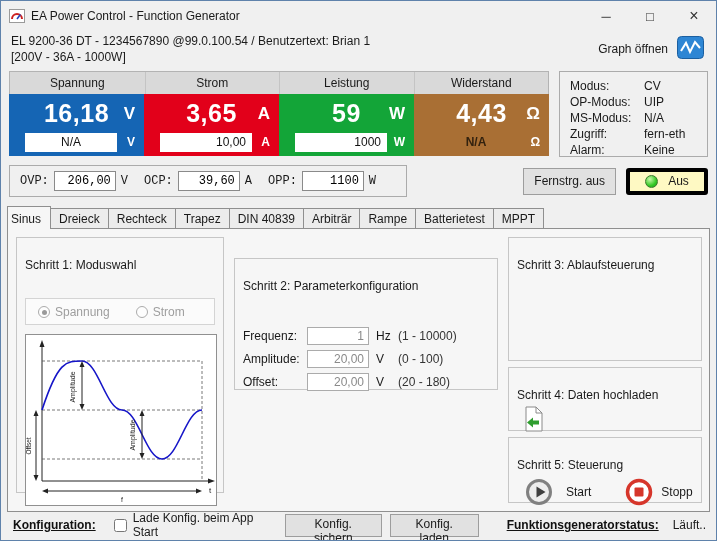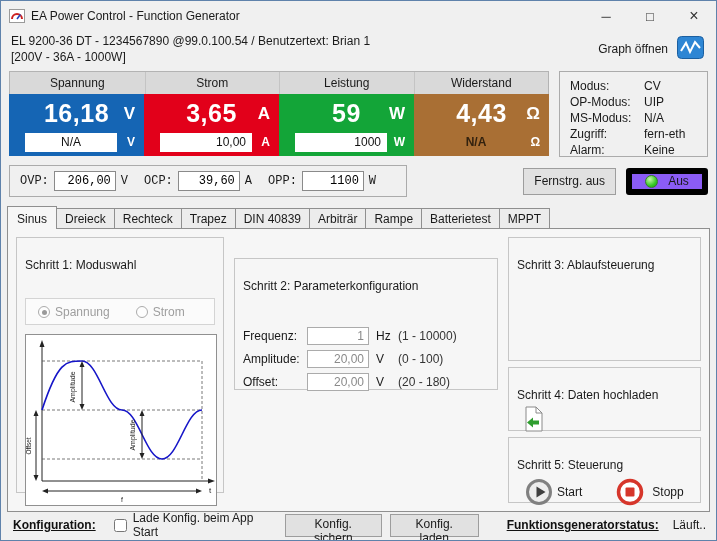--- a/index.html
+++ b/index.html
@@ -44,28 +44,28 @@
   .status-row { display:flex; margin-bottom:3px; line-height:13px; }
   .status-label { width:74px; }
   
   .prot-row { flex:none; display:flex; align-items:center; padding:8px 8px 0 8px; }
   .prot-group { display:flex; align-items:center; border:1px solid #ababab; padding:5px 10px; width:398px; height:32px;font-family:Liberation Mono, monospace; }
   .prot-item { display:flex; align-items:center; gap:5px; }
   .prot-item + .prot-item { margin-left:16px; }
   .prot-input { height:20px; width:62px; border:1px solid #8a8a8a; text-align:right; padding-right:4px; font-size:12px; font-family:inherit; background:#fff; }
   .btn { background:#e1e1e1; border:1px solid #9d9d9d; padding:4px 10px; font-size:12px; font-family:inherit; color:#1a1a1a; }
   .remote-btn { margin-left:auto; height:27px; }
-  .power-btn { width:82px; height:27px; margin-left:10px; display:flex; align-items:center; justify-content:center; gap:10px; border:6px solid #000000; border-radius:3px; background:#8b5cf6; }
+  .power-btn { width:82px; height:27px; margin-left:10px; display:flex; align-items:center; justify-content:center; gap:10px; border:4px solid #000000; border-radius:3px; background:#fef9c3; }
   .led { width:13px; height:13px; border-radius:50%; flex:none;
          background:radial-gradient(circle at 35% 30%, #c9f7a8, #35c926 60%, #1f9a1a); border:1px solid #3a7a2c; }
   
   .tabs-area { flex:1; display:flex; flex-direction:column; margin:8px 6px 0 6px; min-height:0; }
   .tab-strip { display:flex; align-items:flex-end; flex:none; }
   .tab { padding:3px 8px 2px 8px; border:1px solid #8f8f8f; border-bottom:none; background:#ececec; margin-right:-1px; white-space:nowrap; }
-  .tab.active { background:#f6f6f6; position:relative; top:1px; z-index:2; padding:5px 9px 3px 9px; }
+  .tab.active { background:#f6f6f6; position:relative; top:1px; z-index:2; padding:5px 9px 3px 3px; }
   .tab-panel { flex:1; border:1px solid #8f8f8f; background:#f6f6f6; padding:8px; display:flex; gap:10px; min-height:0; }
   .group { border:1px solid #c6c6c6; padding:20px 8px; position:relative; }
   .group-title { font-size:12px; }
   .col1 { width:208px; flex:none; }
   .g-step1 { height:256px; }
   .col2 { width:264px; flex:none; }
   .g-step2 { height:132px;margin-top:21px; }
   .col3 { flex:1; display:flex; flex-direction:column; gap:6px; }
   .g-step3 { height:128px; }
   .g-step4 { height:64px; }
@@ -79,21 +79,21 @@
   
   .fields { margin-top:32px; }
   .field-row { display:flex; align-items:center; height:21px; margin-bottom:2px; }
   .field-label { width:64px; }
   .field-input { width:62px; height:18px; border:1px solid #ababab; text-align:right; padding-right:4px; color:#8a8a8a; font-size:12px; font-family:inherit; background:#fff; }
   .field-unit { width:22px; margin-left:7px; }
   .field-range { color:#333; }
   
   .step5-row { display:flex; align-items:center; margin-top:6px; padding-left:8px; gap:8px; }
   .stop-pair { margin-left:26px; display:flex; align-items:center; gap:8px; }
-  .start-pair { display:flex; align-items:center; gap:4px; }
+  .start-pair { display:flex; align-items:center; gap:13px; }
   .upload-icon-wrap { margin:4px 0 0 6px; display:inline-block; }
   
   .footer { flex:none; height:28px; display:flex; align-items:center; padding:0 10px 2px 12px; }
   .link { font-weight:bold; text-decoration:underline; color:#111; }
   .chk-group { display:flex; align-items:center; gap:6px; margin-left:18px; }
   .chk-group input { margin:0; width:13px; height:13px; }
   .footer .btn { height:23px; padding:2px 12px; }
   .f-save { margin-left:20px; }
   .f-load { margin-left:8px; }
   .f-status { margin-left:28px; }

